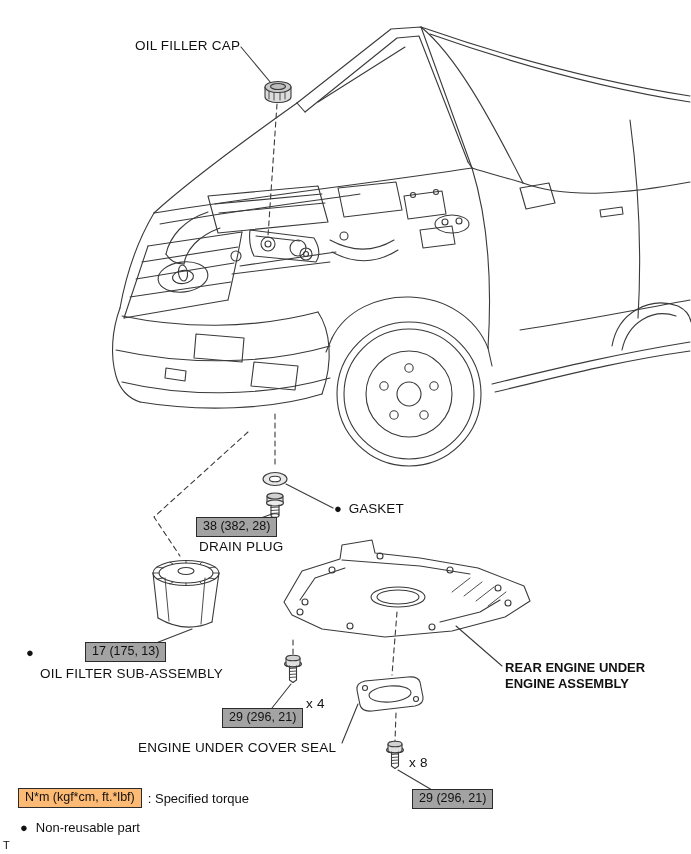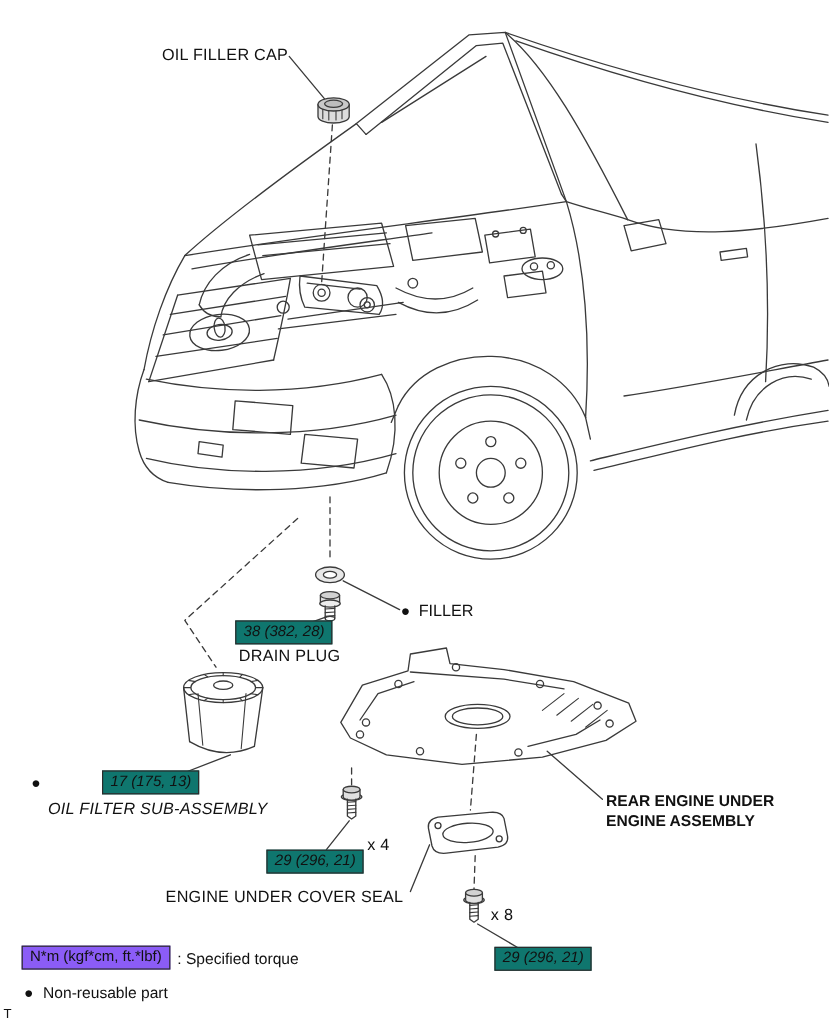--- a/index.html
+++ b/index.html
@@ -1,27 +1,27 @@
 <!DOCTYPE html>
 <html><head>
 <meta charset="utf-8">
 <style>
   html,body{margin:0;padding:0;background:#fff;}
   .page{position:relative;width:691px;height:854px;background:#ffffff;
         font-family:"Liberation Sans",sans-serif;color:#111;overflow:hidden;}
   .art{position:absolute;left:0;top:0;}
   .lbl{position:absolute;font-size:13.5px;white-space:nowrap;letter-spacing:.2px;}
   .tbox{position:absolute;border:1.3px solid #2b2b2b;padding:1px 6px 2px;font-size:12.5px;
-        background:#0f766e;white-space:nowrap;line-height:15px;font-style:italic;}
+        background:#a3a3a3;white-space:nowrap;line-height:15px;}
   .row{position:absolute;display:flex;align-items:center;gap:7px;white-space:nowrap;
        font-size:13.5px;}
   .bullet{font-size:13px;line-height:1;}
   .two-line{position:absolute;font-size:13px;line-height:16px;white-space:nowrap;font-weight:bold;}
   .legend-row{position:absolute;display:flex;align-items:center;gap:6px;font-size:13px;}
-  .legend-box{border:1.3px solid #2b2b2b;padding:1px 6px 2px;background:#8b5cf6;font-size:12.5px;
+  .legend-box{border:1.3px solid #2b2b2b;padding:1px 6px 2px;background:#fdba74;font-size:12.5px;
               line-height:15px;}
   .pagemark{position:absolute;font-size:11px;}
 </style>
 </head>
 <body>
 
 <div class="page">
 
   <svg class="art" width="691" height="854" viewBox="0 0 691 854">
     <defs>
@@ -214,31 +214,31 @@
 
       <use href="#boltDef" x="0" y="0" transform="translate(293,656)"></use>
       <use href="#boltDef" x="0" y="0" transform="translate(395,742)"></use>
     </g>
   </svg>
 
   <div class="lbl" style="left:135px;top:38px;">OIL FILLER CAP</div>
 
   <div class="row" style="left:334px;top:501px;">
     <span class="bullet">●</span>
-    <span>FILLER</span>
+    <span>GASKET</span>
   </div>
 
   <div class="tbox" style="left:196px;top:517px;">38 (382, 28)</div>
 
   <div class="lbl" style="left:199px;top:539px;">DRAIN PLUG</div>
 
   <span class="bullet" style="position:absolute;left:26px;top:646px;">●</span>
   <div class="tbox" style="left:45px;top:642px;margin-left:40px;">17 (175, 13)</div>
 
-  <div class="lbl" style="left:40px;top:666px;font-style:italic;">OIL FILTER SUB-ASSEMBLY</div>
+  <div class="lbl" style="left:40px;top:666px;">OIL FILTER SUB-ASSEMBLY</div>
 
   <div class="two-line" style="left:505px;top:660px;">
     <div>REAR ENGINE UNDER</div>
     <div>ENGINE ASSEMBLY</div>
   </div>
 
   <div class="lbl" style="left:306px;top:673px;margin-top:23px;">x 4</div>
 
   <div class="tbox" style="left:222px;top:708px;">29 (296, 21)</div>
 

